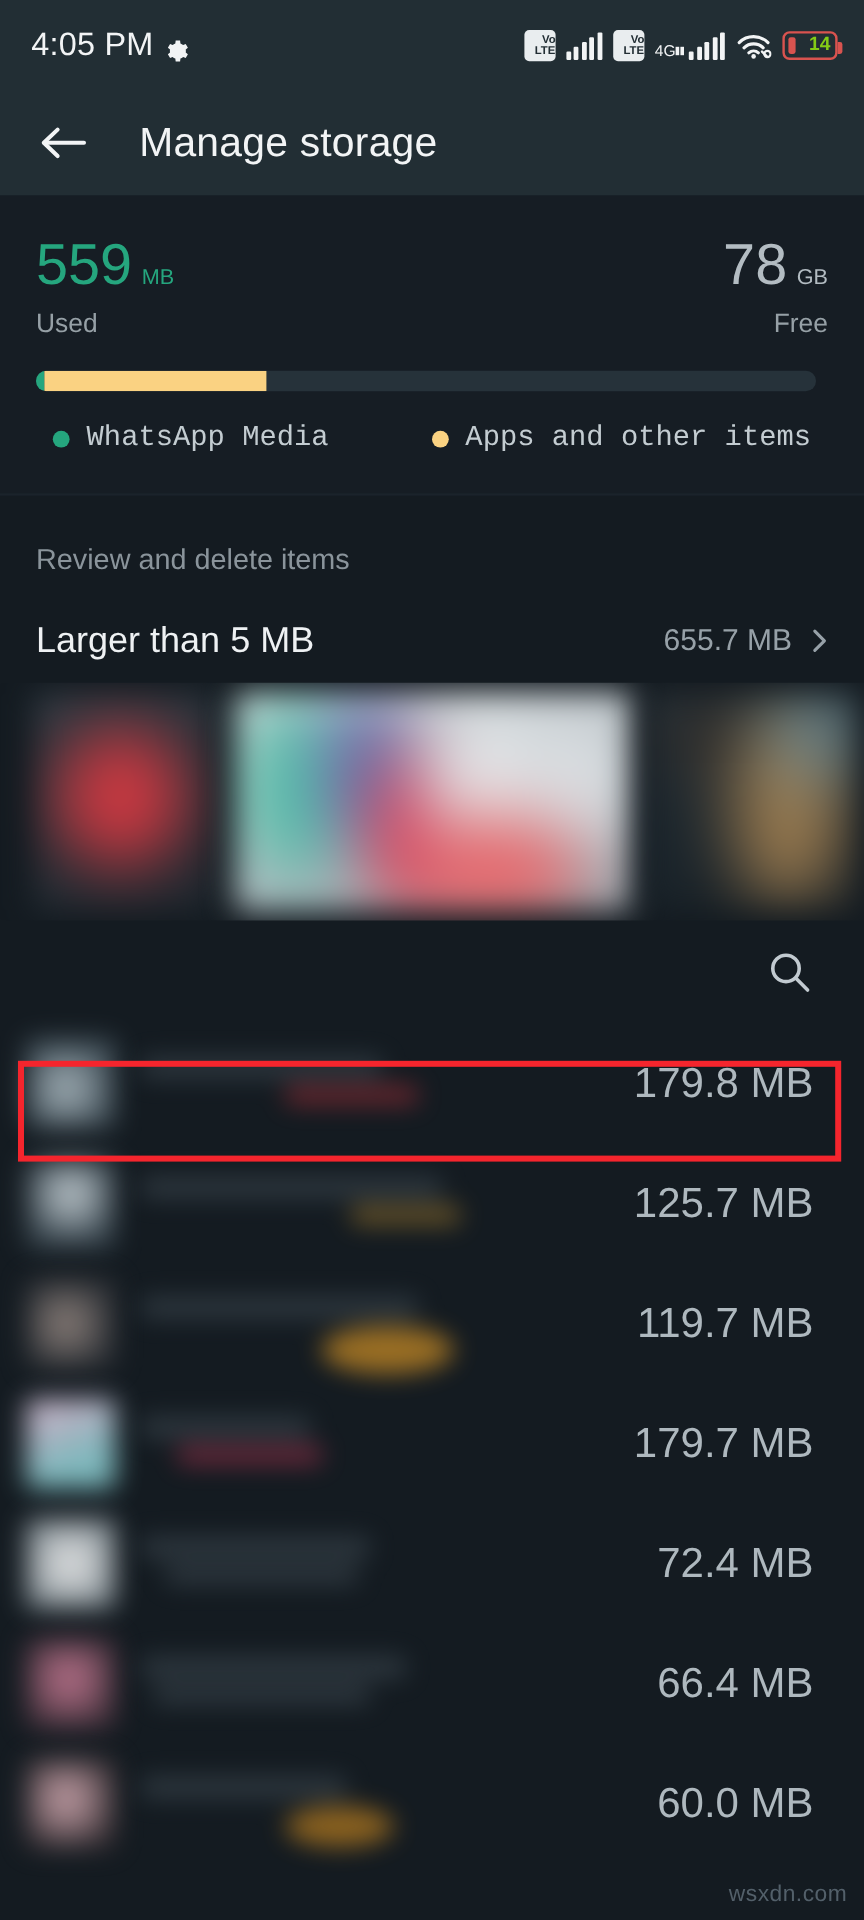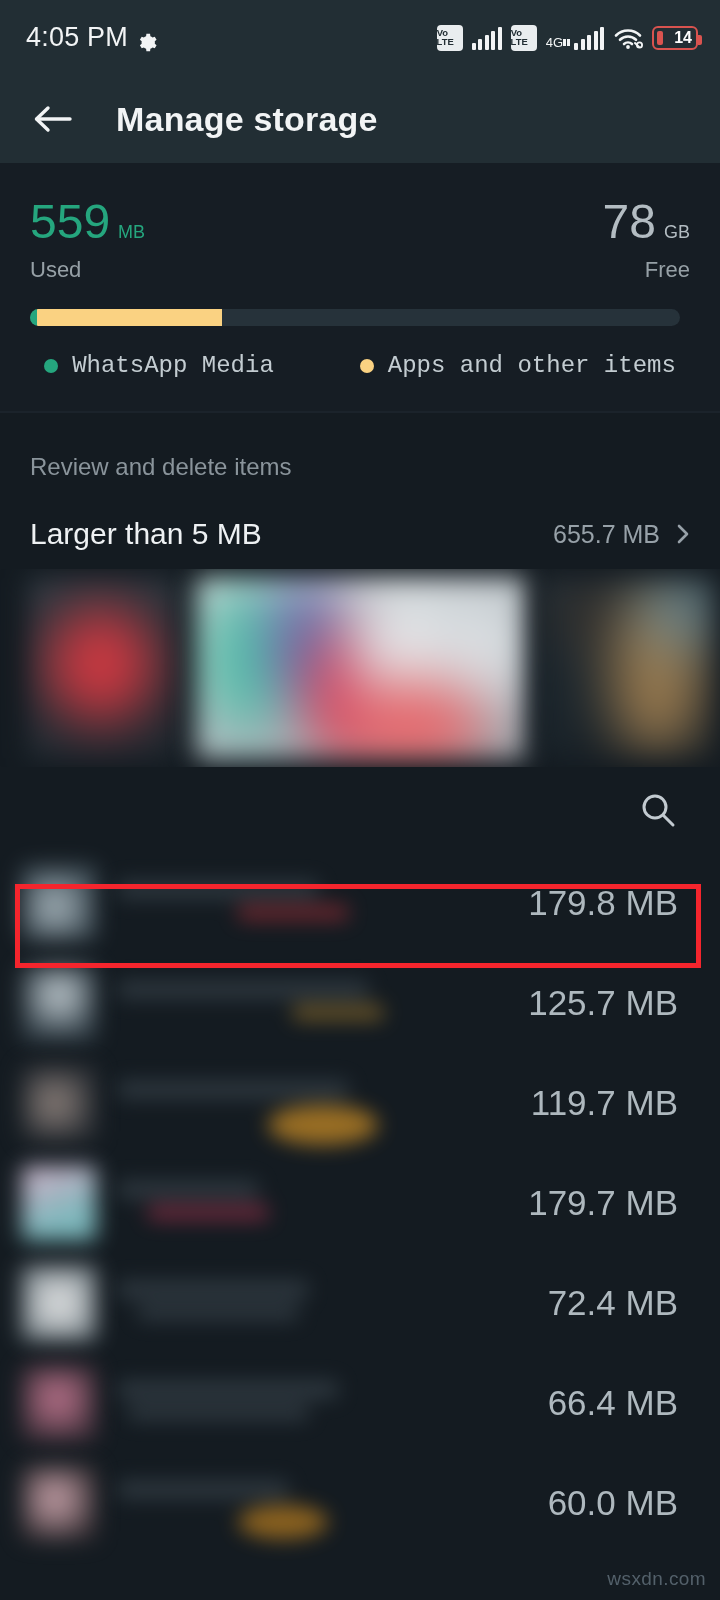--- a/index.html
+++ b/index.html
@@ -19,21 +19,21 @@
   }
   .sb-left{ display:flex; align-items:flex-end; gap:10px; }
   .sb-clock{ color:#f2f4f5; font-size:27px; letter-spacing:.2px; }
   .gear{ width:21px; height:21px; position:relative; }
   .gear svg{ display:block; }
   .sb-right{ display:flex; align-items:center; gap:9px; }
 
   .volte{
     width:26px; height:26px; background:#e9edef; border-radius:4px;
     color:#222e34; font-size:9px; font-weight:bold; line-height:1.0;
-    display:flex; flex-direction:column; align-items:flex-start; justify-content:center;
+    display:flex; flex-direction:column; align-items:flex-end; justify-content:center;
   }
   .volte span{ display:block; transform:scale(1.05); }
   .bars{ display:flex; align-items:flex-end; gap:2.5px; height:24px; }
   .bars i{ width:4px; background:#f2f4f5; border-radius:1px; display:block; }
   .bars i:nth-child(1){ height:7px; }
   .bars i:nth-child(2){ height:11px; }
   .bars i:nth-child(3){ height:15px; }
   .bars i:nth-child(4){ height:19px; }
   .bars i:nth-child(5){ height:23px; }
   .sim2{ display:flex; align-items:flex-end; gap:4px; }
@@ -44,29 +44,29 @@
   .wifi{ width:30px; height:24px; position:relative; }
   .batt{
     width:46px; height:24px; border:2.5px solid #d9534f; border-radius:6px;
     display:flex; align-items:center; justify-content:flex-end;
     padding-right:4px; position:relative;
   }
   .batt .cap{ position:absolute; right:-6px; top:7px; width:4px; height:10px;
               background:#d9534f; border-radius:0 2px 2px 0;}
   .batt .fill{ position:absolute; left:3px; top:3px; bottom:3px; width:6px;
                background:#d9534f; border-radius:2px;}
-  .batt .num{ color:#ffffff; font-size:16px; font-weight:bold; }
+  .batt .num{ color:#84cc16; font-size:16px; font-weight:bold; }
 
   
   .appbar{
     height:88px; background:#222e34;
     display:flex; align-items:center; padding-left:30px; gap:42px;
   }
   .back{ width:44px; height:40px; position:relative; cursor:pointer; }
-  .apptitle{ color:#f2f4f5; font-size:34px; font-weight:bold; letter-spacing:.2px; }
+  .apptitle{ color:#f2f4f5; font-size:34px; font-weight:normal; letter-spacing:.2px; }
 
   
   .summary{ background:#161d24; padding:34px 30px 0 30px; }
   .sumrow{ display:flex; justify-content:space-between; align-items:flex-start; }
   .sumcell .big{ font-size:48px; line-height:50px; font-weight:400; }
   .sumcell .unit{ font-size:18px; margin-left:8px; font-weight:400; }
   .sumcell .cap{ font-size:22px; margin-top:10px; color:#96a0a6; }
   .used .big, .used .unit{ color:#25a67e; }
   .free{ text-align:right; }
   .free .big, .free .unit{ color:#b3bcc2; }

